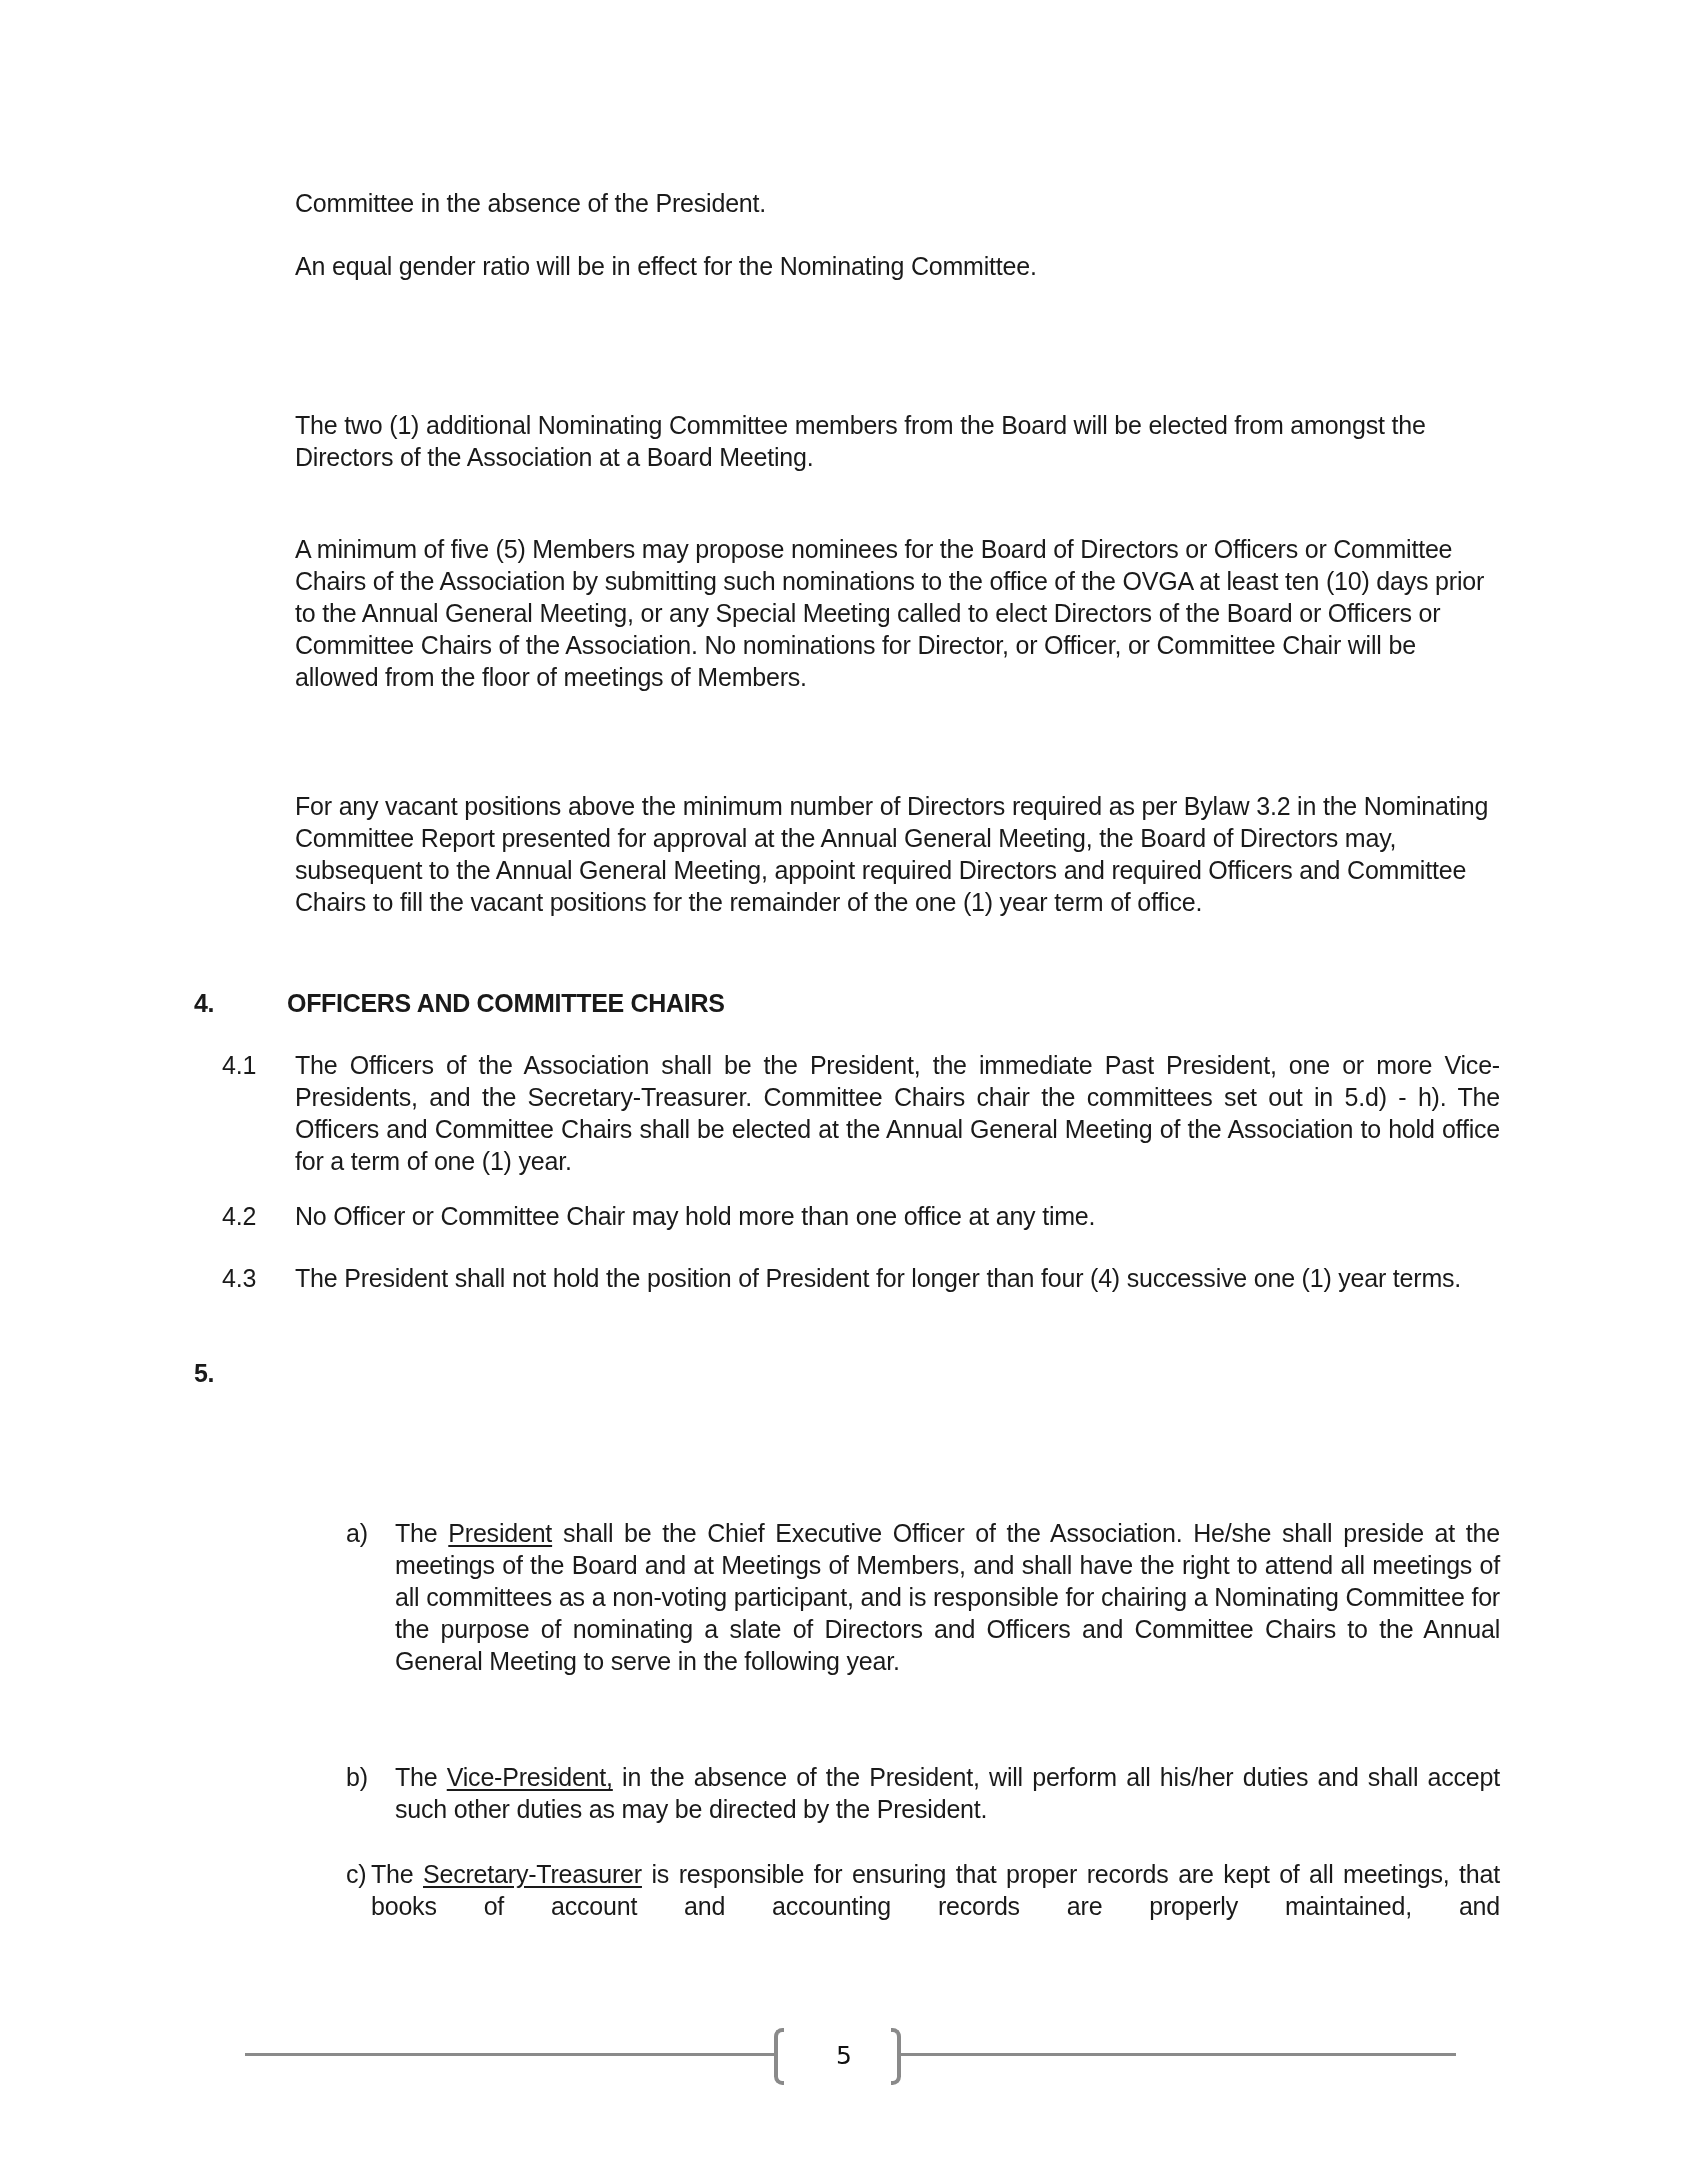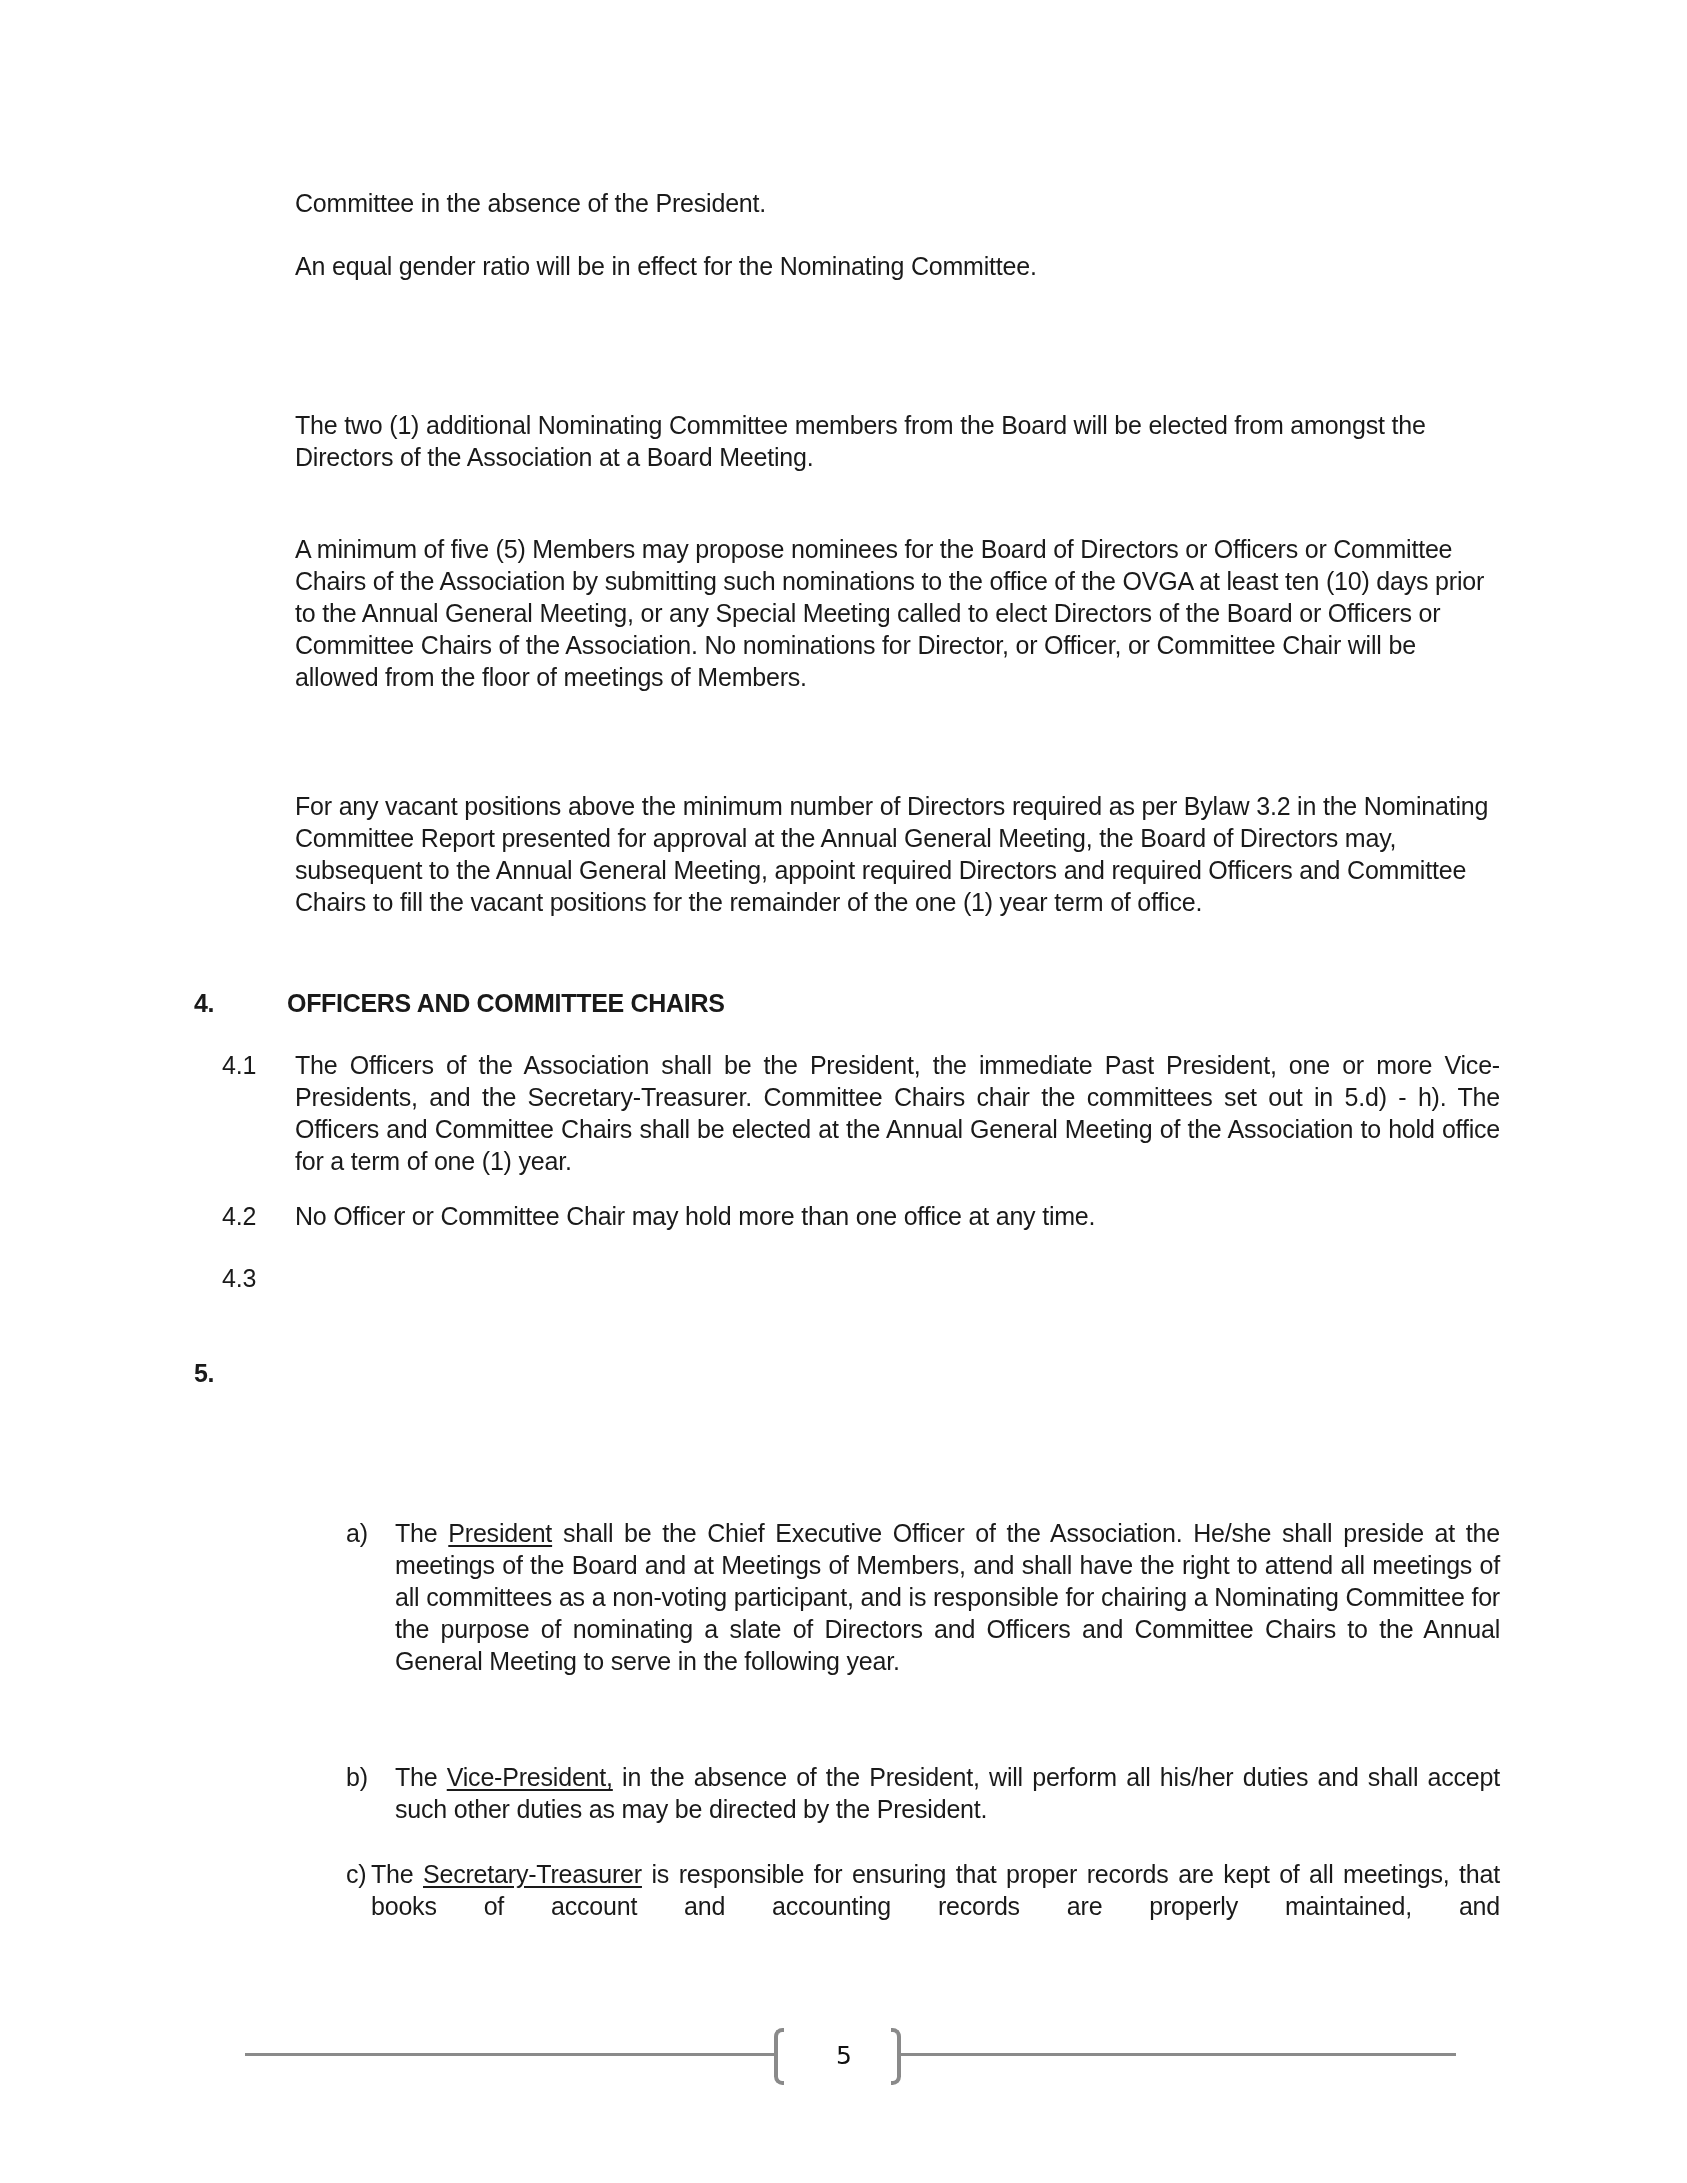--- a/index.html
+++ b/index.html
@@ -116,20 +116,21 @@
   <div class="heading" style="left:194px; top:987px;">4.</div>
   <div class="heading" style="left:287px; top:987px;">OFFICERS AND COMMITTEE CHAIRS</div>
 
   <div class="num" style="top:1049px;">4.1</div>
   <p class="p justify" style="top:1049px;">The Officers of the Association shall be the President, the immediate Past President, one or more Vice-Presidents, and the Secretary-Treasurer. Committee Chairs chair the committees set out in 5.d) - h). The Officers and Committee Chairs shall be elected at the Annual General Meeting of the Association to hold office for a term of one (1) year.</p>
 
   <div class="num" style="top:1200px;">4.2</div>
   <p class="p" style="top:1200px;">No Officer or Committee Chair may hold more than one office at any time.</p>
 
   <div class="num" style="top:1262px;">4.3</div>
+  <p class="p justify" style="top:1262px;">The President shall not hold the position of President for longer than four (4) successive one (1) year terms.</p>
 
   <div class="heading" style="left:194px; top:1357px;">5.</div>
 
 
   <div class="item" style="top:1517px;">
     <span class="marker">a)</span>
     <div class="body"><span>The</span> <span class="u">President</span> <span>shall be the Chief Executive Officer of the Association. He/she shall preside at the meetings of the Board and at Meetings of Members, and shall have the right to attend all meetings of all committees as a non-voting participant, and is responsible for chairing a Nominating Committee for the purpose of nominating a slate of Directors and Officers and Committee Chairs to the Annual General Meeting to serve in the following year.</span></div>
   </div>
 
   <div class="item" style="top:1761px;">

